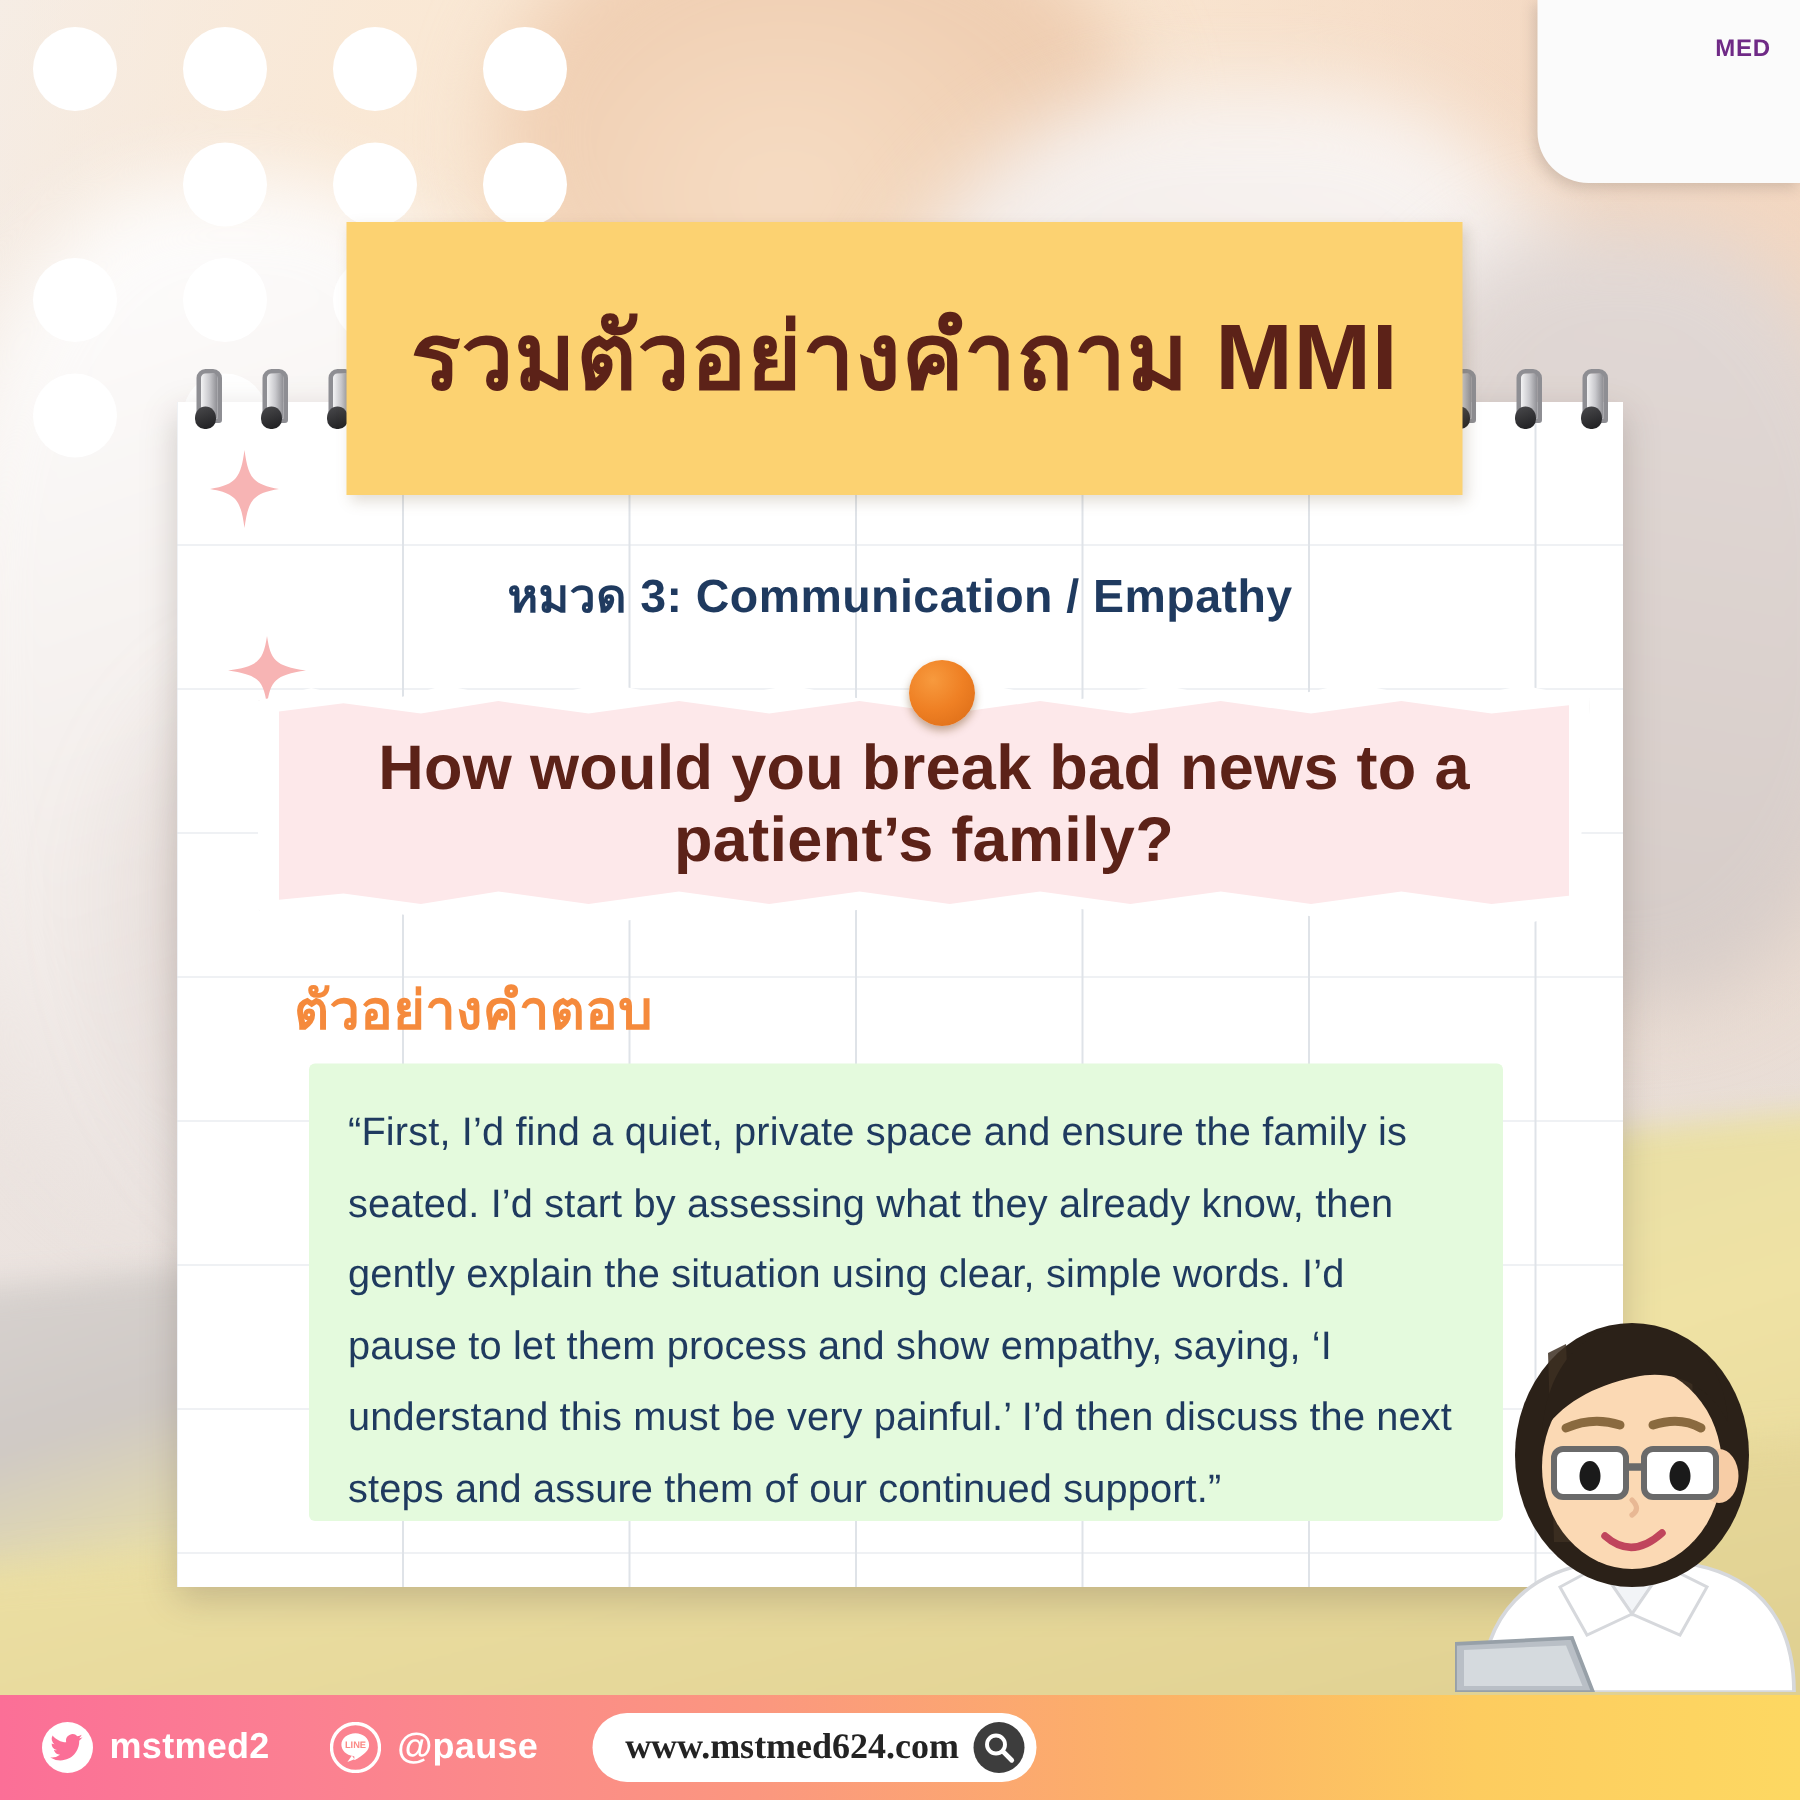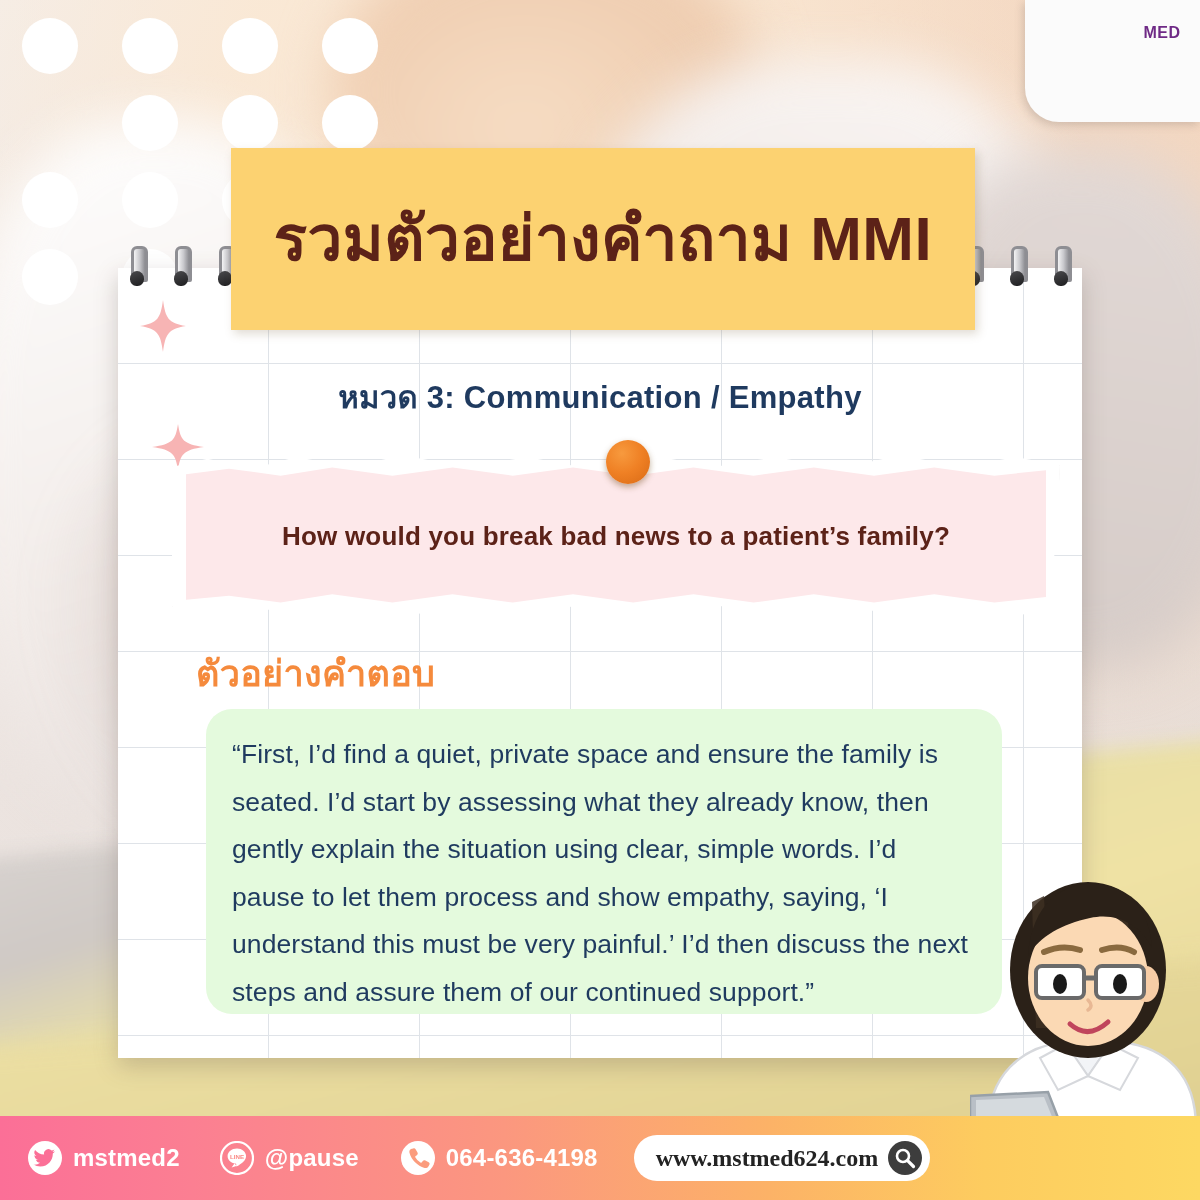--- a/index.html
+++ b/index.html
@@ -148,40 +148,40 @@
     clip-path:polygon(
       0% 6%, 5% 2%, 11% 7%, 17% 1%, 24% 7%, 31% 1%, 38% 7%, 45% 1%, 52% 7%,
       59% 1%, 66% 7%, 73% 1%, 80% 7%, 87% 1%, 94% 7%, 100% 3%,
       100% 95%, 94% 99%, 87% 93%, 80% 99%, 73% 93%, 66% 99%, 59% 93%,
       52% 99%, 45% 93%, 38% 99%, 31% 93%, 24% 99%, 17% 93%, 11% 99%, 5% 94%, 0% 97%
     );
   }
   #question-text {
     position:absolute; inset:0;
     display:flex; align-items:center; justify-content:center;
-    font-size:26px; font-weight:700; color:#5c2218;
+    font-size:42px; font-weight:700; color:#5c2218;
     letter-spacing:.2px; padding:0 36px; text-align:center;
   }
   #pin {
     position:absolute; left:606px; top:440px; width:44px; height:44px;
     border-radius:50%;
     background:radial-gradient(circle at 36% 30%, #f79a3e 0%, #ef8024 48%, #d96a15 100%);
     box-shadow:0 3px 6px rgba(110,70,20,.42);
   }
 
   
   #answer-label {
     position:absolute; left:196px; top:645px;
     font-size:36px; font-weight:700; color:#f58a3c;
     letter-spacing:.3px;
   }
   #answer-box {
     position:absolute; left:206px; top:709px; width:796px; height:305px;
     background:#e4fadd;
-    border-radius:26px;
+    border-radius:4px;
     padding:22px 28px 20px 26px;
   }
   #answer-text {
     font-size:26.5px; line-height:47.5px; color:#1f3a5f; font-weight:400;
     letter-spacing:.1px;
   }
 
   
   #doctor { position:absolute; right:0; bottom:72px; width:230px; height:250px; }
   #doctor svg { display:block; }
@@ -202,21 +202,21 @@
     background:linear-gradient(92deg,#7b2a8e 0%, #a3307f 24%, #d8522f 58%, #f07a1e 100%);
     -webkit-background-clip:text; background-clip:text; color:transparent;
   }
   #logo-med {
     position:absolute; right:2px; top:2px;
     font-size:16px; font-weight:700; color:#6f2a86; letter-spacing:.5px;
   }
 
   
   #footer {
-    position:absolute; left:0; bottom:0; width:1200px; height:84px;
+    position:absolute; left:0; bottom:0; width:1200px; height:70px;
     background:linear-gradient(90deg,#fb6f97 0%, #fb7f92 16%, #fb977f 42%, #fcb267 64%, #fdcc5f 82%, #fdd862 100%);
     display:flex; align-items:center;
   }
   .f-item { display:flex; align-items:center; gap:11px; }
   .f-icon { width:34px; height:34px; display:flex; align-items:center; justify-content:center; }
   .f-icon svg { display:block; }
   .f-label { color:#ffffff; font-size:24px; font-weight:700; letter-spacing:.2px; white-space:nowrap; }
   #f-twitter { margin-left:28px; }
   #f-line { margin-left:40px; }
   #f-instagram { margin-left:40px; }
@@ -386,29 +386,20 @@
         <circle cx="17" cy="17" r="16" fill="none" stroke="#ffffff" stroke-width="2.2"></circle>
         <path d="M17 7.5c-5.2 0-9.4 3.4-9.4 7.6 0 3.8 3.3 7 7.8 7.5.3.07.7.2.8.47.1.25.07.63.03.88l-.13.78c-.04.23-.18.9.8.49.98-.41 5.28-3.1 7.2-5.32 1.33-1.45 1.96-2.93 1.96-4.8 0-4.2-4.2-7.6-9.06-7.6z" fill="#ffffff"></path>
         <path d="M14.6 22.3 L11.6 26.6 L16.3 24.9 Z" fill="#ffffff"></path>
         <text x="17" y="17.6" font-family="Liberation Sans, sans-serif" font-size="6.2" font-weight="700" fill="#fb8a86" text-anchor="middle">LINE</text>
       </svg>
     </span>
     <span class="f-label">@pause</span>
   </div>
 
 
-  <div class="f-item" id="f-phone">
-    <span class="f-icon">
-      <svg width="34" height="34" viewBox="0 0 34 34" aria-hidden="true">
-        <circle cx="17" cy="17" r="17" fill="#ffffff"></circle>
-        <path d="M12.2 7.6c.9-.5 1.9-.2 2.4.7l1.9 3.3c.5.9.25 2-.6 2.6l-1.3.9c-.35.25-.5.7-.33 1.1a13 13 0 0 0 5.5 5.5c.4.18.85.02 1.1-.33l.9-1.3c.6-.85 1.7-1.1 2.6-.6l3.3 1.9c.9.5 1.2 1.5.7 2.4l-1 1.7c-.75 1.3-2.3 1.9-3.8 1.5-3.6-1-6.9-3-9.5-5.6-2.6-2.6-4.6-5.9-5.6-9.5-.4-1.5.2-3.05 1.5-3.8z" fill="#fb9c7d"></path>
-      </svg>
-    </span>
-    <span class="f-label">064-636-4198</span>
-  </div>
 
   <div id="f-web">
     <span id="f-web-label">www.mstmed624.com</span>
     <span id="f-web-icon">
       <svg width="22" height="22" viewBox="0 0 22 22" aria-hidden="true">
         <circle cx="9" cy="9" r="6" fill="none" stroke="#ffffff" stroke-width="2.6"></circle>
         <line x1="13.6" y1="13.6" x2="19.5" y2="19.5" stroke="#ffffff" stroke-width="3.2" stroke-linecap="round"></line>
       </svg>
     </span>
   </div>

